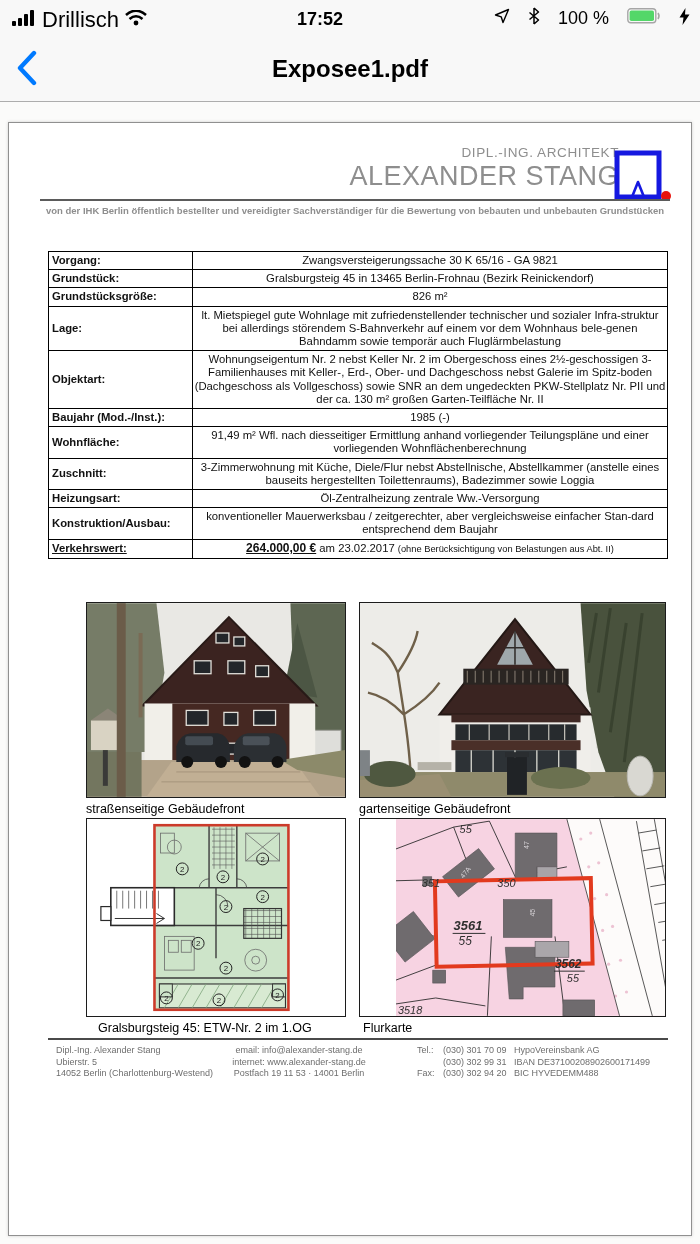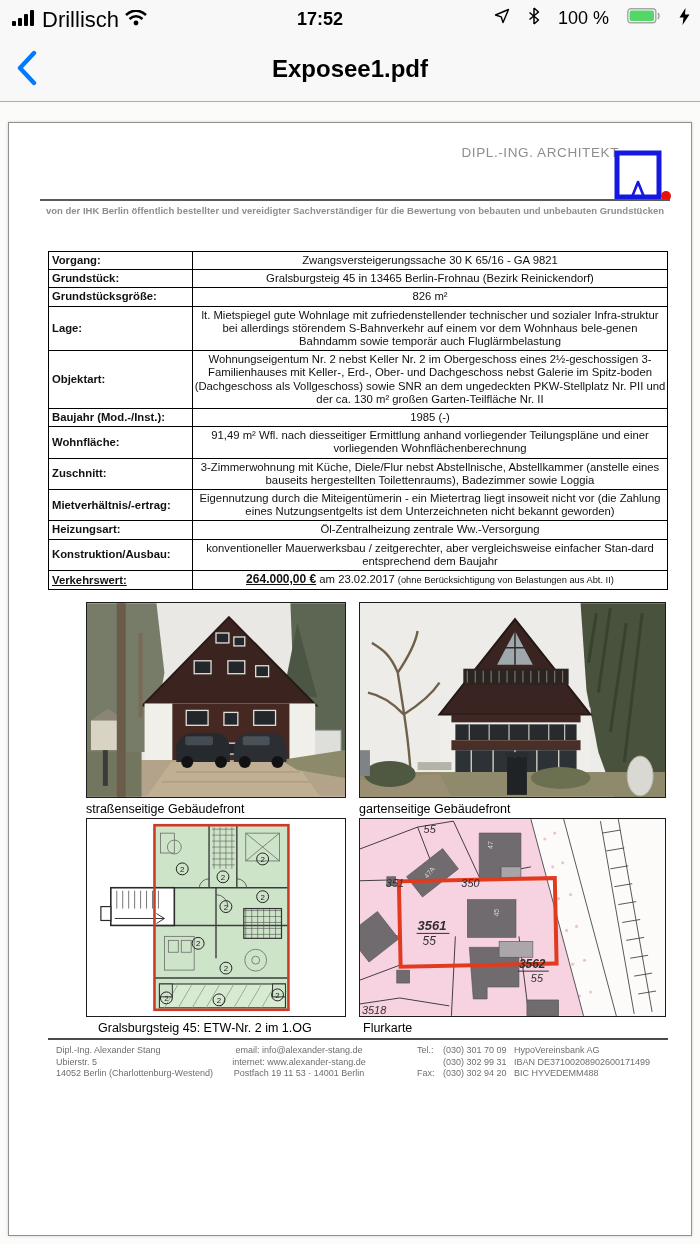--- a/index.html
+++ b/index.html
@@ -43,21 +43,21 @@
   #facts td.val { text-align:center; }
   .u { text-decoration:underline; }
   .vw-bold { font-weight:700; text-decoration:underline; font-size:12px; }
   .vw-small { font-size:9.3px; }
 
   
   .fig { position:absolute; border:1px solid #1c1c1c; overflow:hidden; background:#fff; }
   #photo-left  { left:77px;  top:479px; width:260px; height:196px; }
   #photo-right { left:350px; top:479px; width:307px; height:196px; }
   #plan-fig    { left:77px;  top:695px; width:260px; height:199px; }
-  #map-fig     { left:350px; top:695px; width:307px; height:199px; }
+  #map-fig     { left:350px; top:695px; width:307px; height:199px;padding-left:36px; }
   .caption { position:absolute; font-size:12.5px; color:#000; }
   #cap-pl { left:77px;  top:679px; }
   #cap-pr { left:350px; top:679px; }
   #cap-plan { left:89px; top:898px;text-align:center; }
   #cap-map  { left:354px; top:898px; }
 
   
   #footer-rule { position:absolute; left:39px; top:915px; width:620px; height:2px; background:#4a4a4a; }
   .foot { position:absolute; top:922px; font-size:9px; line-height:11.5px; color:#6e6e6e; }
   #foot-address { left:47px; }
@@ -129,20 +129,21 @@
     </div>
     <div class="nav-title">Exposee1.pdf</div>
   </div>
 </div>
 
 <div id="pdf-viewport">
   <div id="page">
 
     <div id="lh-block">
       <div class="lh1">DIPL.-ING. ARCHITEKT</div>
+      <div class="lh2">ALEXANDER STANG</div>
     </div>
     <div id="logo">
       <svg width="58" height="56" viewBox="0 0 58 56">
         <rect x="4" y="4" width="42" height="44" fill="none" stroke="#1518e0" stroke-width="5"></rect>
         <polyline points="19,48 25,33 31,48" fill="none" stroke="#1518e0" stroke-width="2.6" stroke-linejoin="round"></polyline>
         <circle cx="53" cy="47" r="5" fill="#e8120c"></circle>
       </svg>
     </div>
     <div id="lh-rule"></div>
     <div id="tagline">von der IHK Berlin öffentlich bestellter und vereidigter Sachverständiger für die Bewertung von bebauten und unbebauten Grundstücken</div>
@@ -173,24 +174,20 @@
             <td class="lbl">Baujahr (Mod.-/Inst.):</td>
             <td class="val">1985 (-)</td>
           </tr>
       <tr>
             <td class="lbl">Wohnfläche:</td>
             <td class="val">91,49 m² Wfl. nach diesseitiger Ermittlung anhand vorliegender Teilungspläne und einer vorliegenden Wohnflächenberechnung</td>
           </tr>
       <tr>
             <td class="lbl">Zuschnitt:</td>
             <td class="val">3-Zimmerwohnung mit Küche, Diele/Flur nebst Abstellnische, Abstellkammer (anstelle eines bauseits hergestellten Toilettenraums), Badezimmer sowie Loggia</td>
-          </tr>
-      <tr>
-            <td class="lbl">Mietverhältnis/-ertrag:</td>
-            <td class="val">Eigennutzung durch die Miteigentümerin - ein Mietertrag liegt insoweit nicht vor (die Zahlung eines Nutzungsentgelts ist dem Unterzeichneten nicht bekannt geworden)</td>
           </tr>
       <tr>
             <td class="lbl">Heizungsart:</td>
             <td class="val">Öl-Zentralheizung zentrale Ww.-Versorgung</td>
           </tr>
       <tr>
             <td class="lbl">Konstruktion/Ausbau:</td>
             <td class="val">konventioneller Mauerwerksbau / zeitgerechter, aber vergleichsweise einfacher Stan-dard entsprechend dem Baujahr</td>
           </tr>
       <tr>

